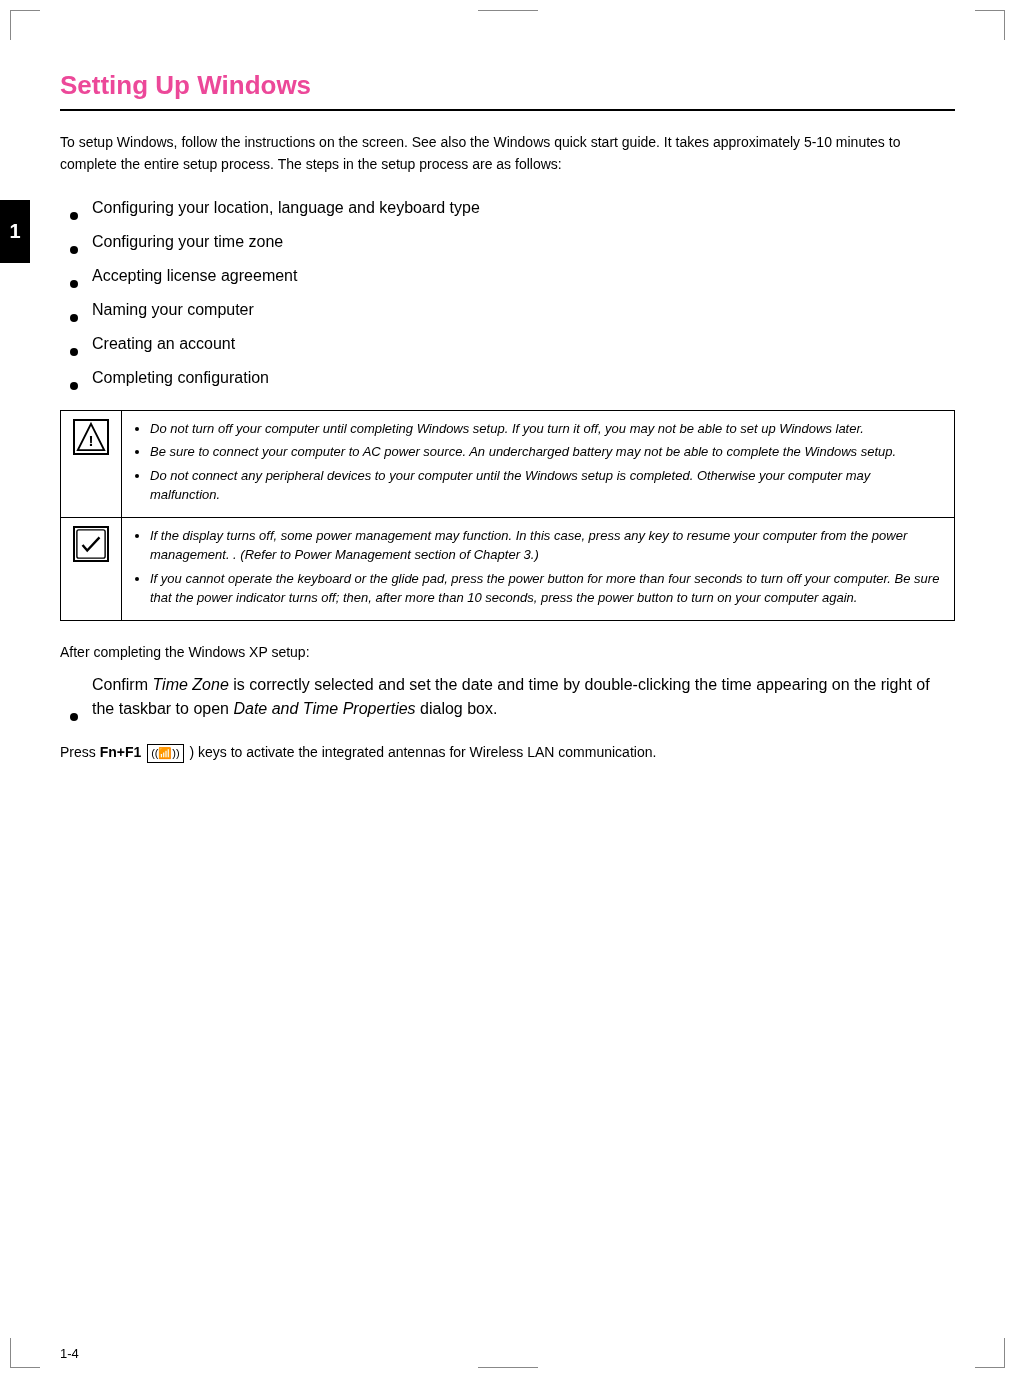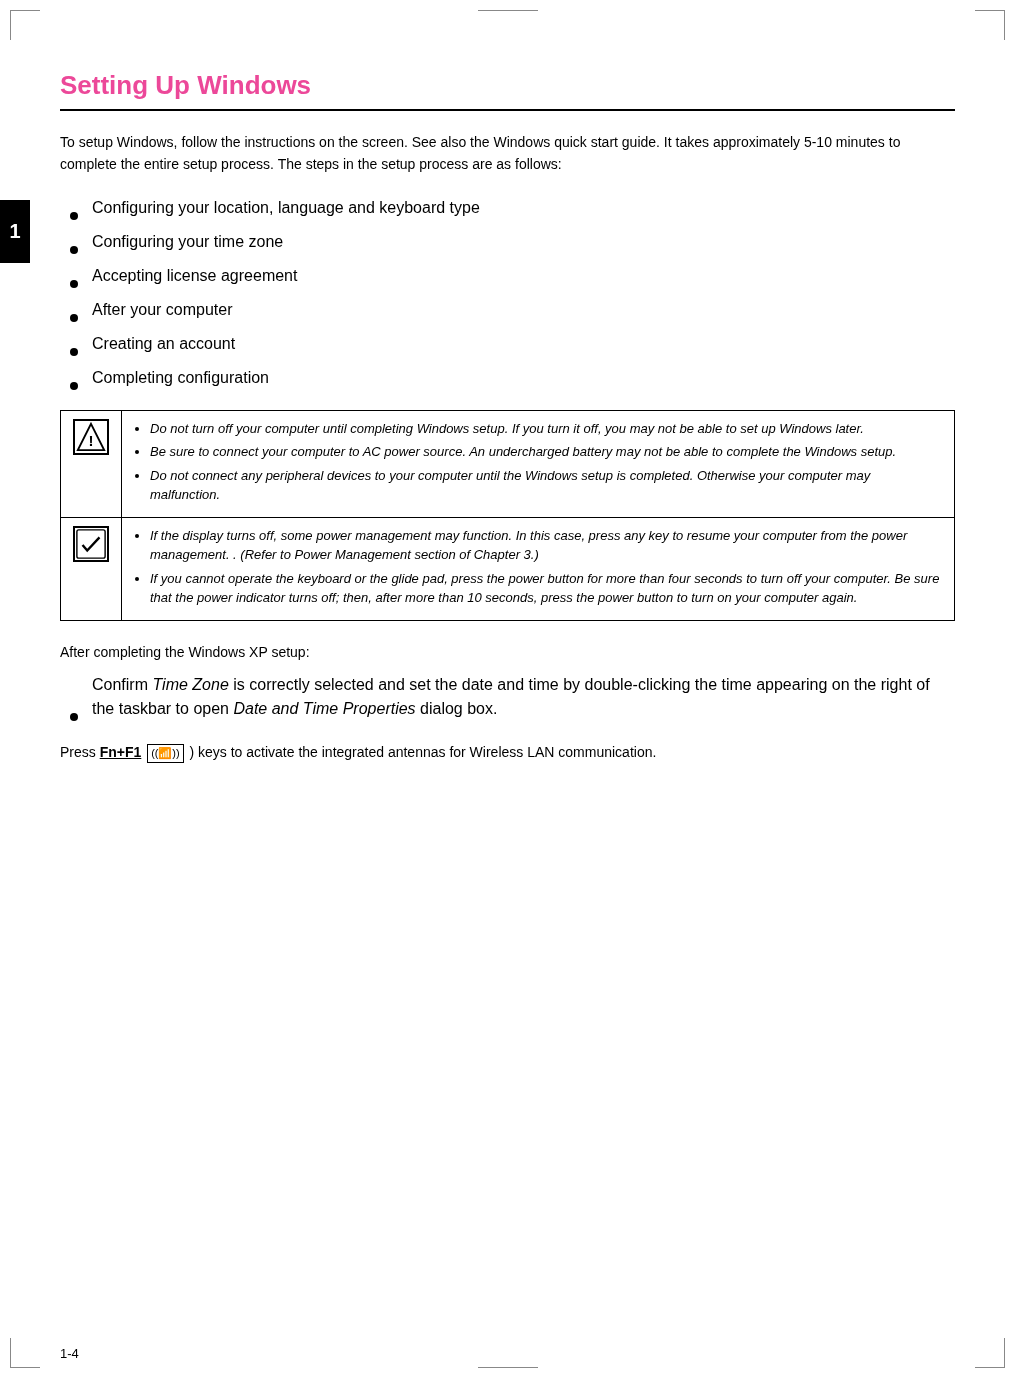--- a/index.html
+++ b/index.html
@@ -198,21 +198,20 @@
     }
 
     .press-fn {
       font-size: 14px;
       line-height: 1.6;
       margin-top: 10px;
     }
 
     .press-fn strong {
       font-weight: bold;
-      text-decoration: underline;
     }
 
     
     .fn-icon {
       display: inline-flex;
       align-items: center;
       justify-content: center;
       border: 1px solid #000;
       padding: 0 3px;
       font-size: 11px;
@@ -260,21 +259,21 @@
       <li>
         <span class="bullet-dot"></span>
         <span>Configuring your time zone</span>
       </li>
       <li>
         <span class="bullet-dot"></span>
         <span>Accepting license agreement</span>
       </li>
       <li>
         <span class="bullet-dot"></span>
-        <span>After your computer</span>
+        <span>Naming your computer</span>
       </li>
       <li>
         <span class="bullet-dot"></span>
         <span>Creating an account</span>
       </li>
       <li>
         <span class="bullet-dot"></span>
         <span>Completing configuration</span>
       </li>
     </ul>

